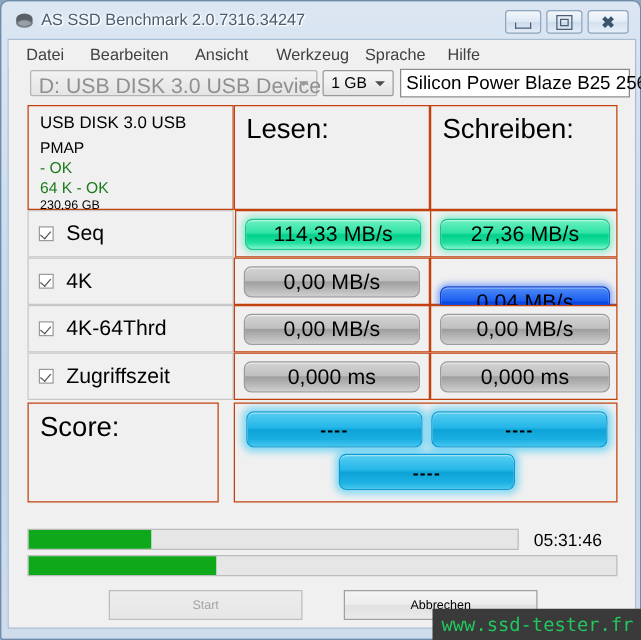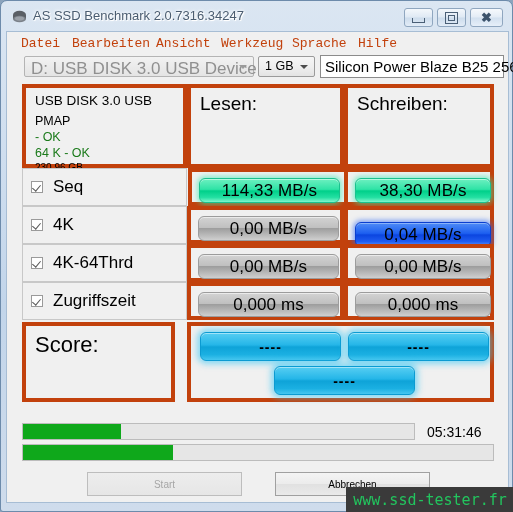--- a/index.html
+++ b/index.html
@@ -56,21 +56,21 @@
     border:1px solid #a7bdd4;
     box-sizing:border-box;
   }
   
   #menubar{
     position:absolute;left:0;top:0;right:0;height:22px;
     background:#f0f0f0;
   }
   .menu-item{
     position:absolute;top:3px;height:17px;line-height:17px;
-    font-size:13px;color:#c2410c;padding:0 4px;cursor:default;white-space:nowrap;font-family:Liberation Mono, monospace;
+    font-size:13px;color:#404040;padding:0 4px;cursor:default;white-space:nowrap;
   }
   
   #toolbar{position:absolute;left:0;top:22px;right:0;height:26px;}
   #drive-select{
     position:absolute;left:17px;top:2px;width:230px;height:21px;
     box-sizing:border-box;
     border:1px solid #b4b4b4;border-radius:2px;
     background:linear-gradient(180deg,#f2f2f2 0%,#ebebeb 50%,#e4e4e4 100%);
   }
   #drive-select .sel-text{
@@ -103,35 +103,35 @@
   #device-name .dev-text{
     position:absolute;left:4px;top:2px;font-size:15px;color:#000;white-space:nowrap;
   }
 
   
   #grid{
     position:absolute;left:15px;top:52px;width:472px;height:335px;
   }
   .cell{
     position:absolute;box-sizing:border-box;
-    border:4px solid #c2410c;
+    border:1px solid #c2410c;
     background:#f0f0f0;
   }
   .rowlabel{
     position:absolute;box-sizing:border-box;
     border:1px solid #c8c8c8;background:#f0f0f0;
   }
   
   #info-model{position:absolute;left:9px;top:5px;font-size:13.5px;color:#000;white-space:nowrap;}
   #info-fw{position:absolute;left:9px;top:26px;font-size:12.5px;color:#000;}
   #info-align{position:absolute;left:9px;top:42px;font-size:12.5px;color:#1a7a1a;}
   #info-cluster{position:absolute;left:9px;top:58px;font-size:12.5px;color:#1a7a1a;}
   #info-size{position:absolute;left:9px;top:74px;font-size:10px;color:#000;}
 
-  .colhead{font-size:19px;color:#000;position:absolute;left:9px;top:5px;}
+  .colhead{font-size:22px;color:#000;position:absolute;left:9px;top:5px;}
 
   .rowtext{
     position:absolute;left:30px;top:50%;transform:translateY(-50%);
     font-size:17px;color:#000;white-space:nowrap;
   }
   .cbx{
     position:absolute;left:8px;top:50%;transform:translateY(-50%);
     width:12px;height:12px;box-sizing:border-box;
     border:1px solid #9a9a9a;background:#fff;
   }
@@ -280,32 +280,32 @@
       </div>
 
       <div class="rowlabel" style="left:0;top:84px;width:165px;height:38px">
         <span class="cbx"></span>
         <span class="rowtext">Seq</span>
       </div>
       <div class="cell" style="left:166px;top:84px;width:185px;height:38px">
         <div class="pill pill-green" style="left:7px;top:6px;width:141px;height:25px">114,33 MB/s</div>
       </div>
       <div class="cell" style="left:322px;top:84px;width:150px;height:38px">
-        <div class="pill pill-green" style="left:7px;top:6px;width:136px;height:25px">38,30 MB/s</div>
+        <div class="pill pill-green" style="left:7px;top:6px;width:136px;height:25px">27,36 MB/s</div>
       </div>
 
       <div class="rowlabel" style="left:0;top:122px;width:165px;height:38px">
         <span class="cbx"></span>
         <span class="rowtext">4K</span>
       </div>
       <div class="cell" style="left:165px;top:122px;width:157px;height:38px">
         <div class="pill pill-grey" style="left:7px;top:6px;width:141px;height:25px">0,00 MB/s</div>
       </div>
       <div class="cell" style="left:322px;top:122px;width:150px;height:38px">
-        <div class="pill pill-blue" style="left:7px;top:12px;width:136px;height:25px">0,04 MB/s</div>
+        <div class="pill pill-blue" style="left:7px;top:22px;width:136px;height:25px">0,04 MB/s</div>
       </div>
 
       <div class="rowlabel" style="left:0;top:160px;width:165px;height:38px">
         <span class="cbx"></span>
         <span class="rowtext">4K-64Thrd</span>
       </div>
       <div class="cell" style="left:165px;top:160px;width:157px;height:38px">
         <div class="pill pill-grey" style="left:7px;top:6px;width:141px;height:25px">0,00 MB/s</div>
       </div>
       <div class="cell" style="left:322px;top:160px;width:150px;height:38px">

